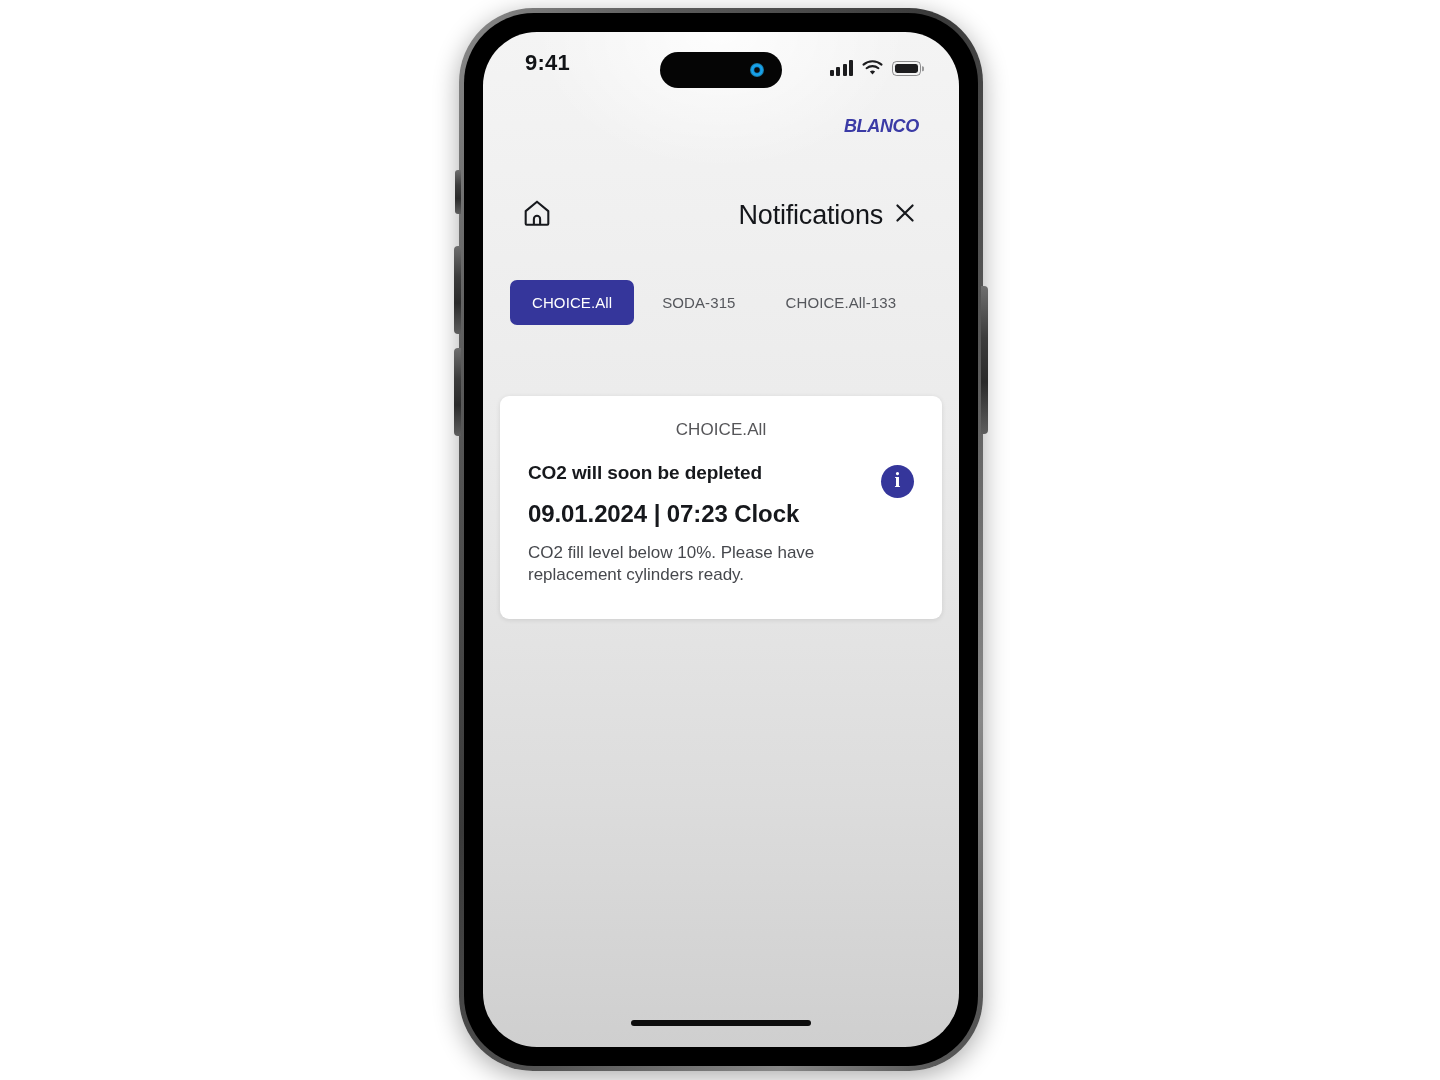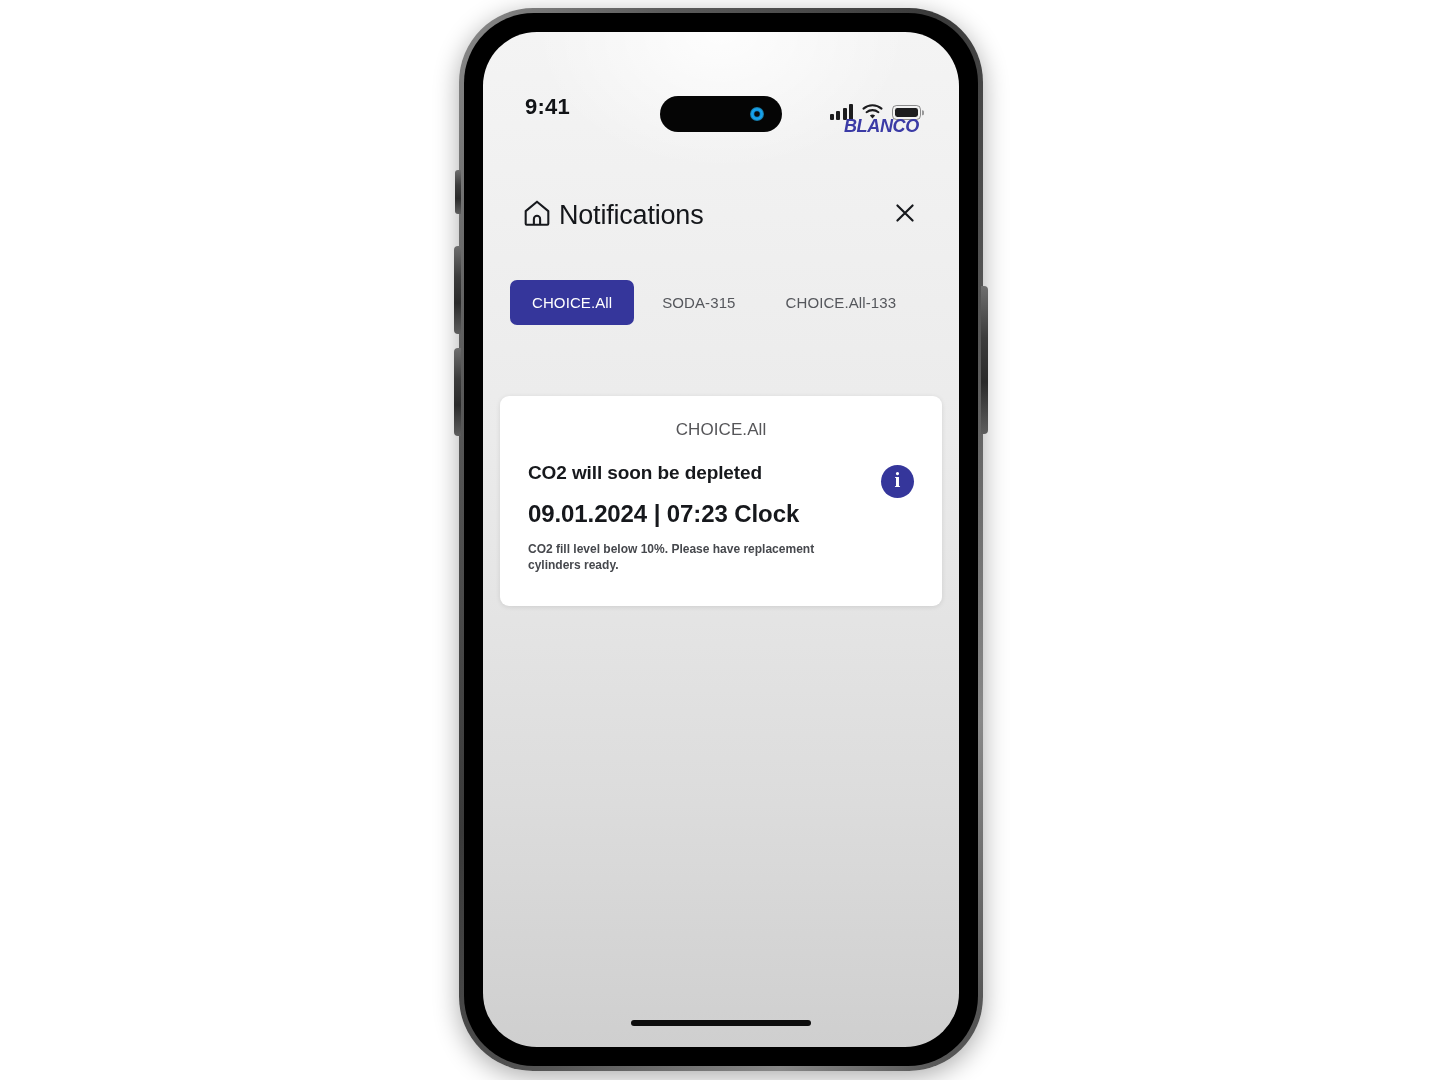--- a/index.html
+++ b/index.html
@@ -62,21 +62,20 @@
   #btn-vol-up  { left: -5px;  top: 238px; width: 7px;  height: 88px;  border-radius: 4px 0 0 4px; }
   #btn-vol-dn  { left: -5px;  top: 340px; width: 7px;  height: 88px;  border-radius: 4px 0 0 4px; }
   #btn-power   { right: -5px; top: 278px; width: 7px;  height: 148px; border-radius: 0 4px 4px 0; }
 
   
   #status-bar {
     position: absolute;
     left: 0; top: 0;
     width: 100%;
     height: 74px;
-    margin-top: 44px;
   }
   #status-time {
     position: absolute;
     left: 42px;
     top: 18px;
     font-size: 22px;
     font-weight: 700;
     color: #111316;
     letter-spacing: 0.2px;
   }
@@ -166,21 +165,21 @@
     padding: 0 32px;
     box-sizing: border-box;
   }
   #home-button {
     width: 44px; height: 44px;
     display: flex; align-items: center; justify-content: center;
     flex: 0 0 auto;
   }
   #page-title {
     flex: 1 1 auto;
-    text-align: left;
+    text-align: right;
     font-size: 27px;
     font-weight: 400;
     color: #14161a;
     letter-spacing: -0.2px;
   }
   #close-button {
     width: 44px; height: 44px;
     display: flex; align-items: center; justify-content: center;
     flex: 0 0 auto;
   }
@@ -245,22 +244,22 @@
     margin-bottom: 16px;
   }
   #card-timestamp {
     font-size: 24px;
     font-weight: 700;
     color: #16181c;
     letter-spacing: -0.1px;
     margin-bottom: 14px;
   }
   #card-message {
-    font-size: 12px;
-    font-weight: 700;
+    font-size: 17px;
+    font-weight: 400;
     color: #46484d;
     line-height: 1.32;
     max-width: 330px;
   }
   #info-badge {
     flex: 0 0 auto;
     width: 33px; height: 33px;
     border-radius: 50%;
     background: #35369b;
     display: flex;

